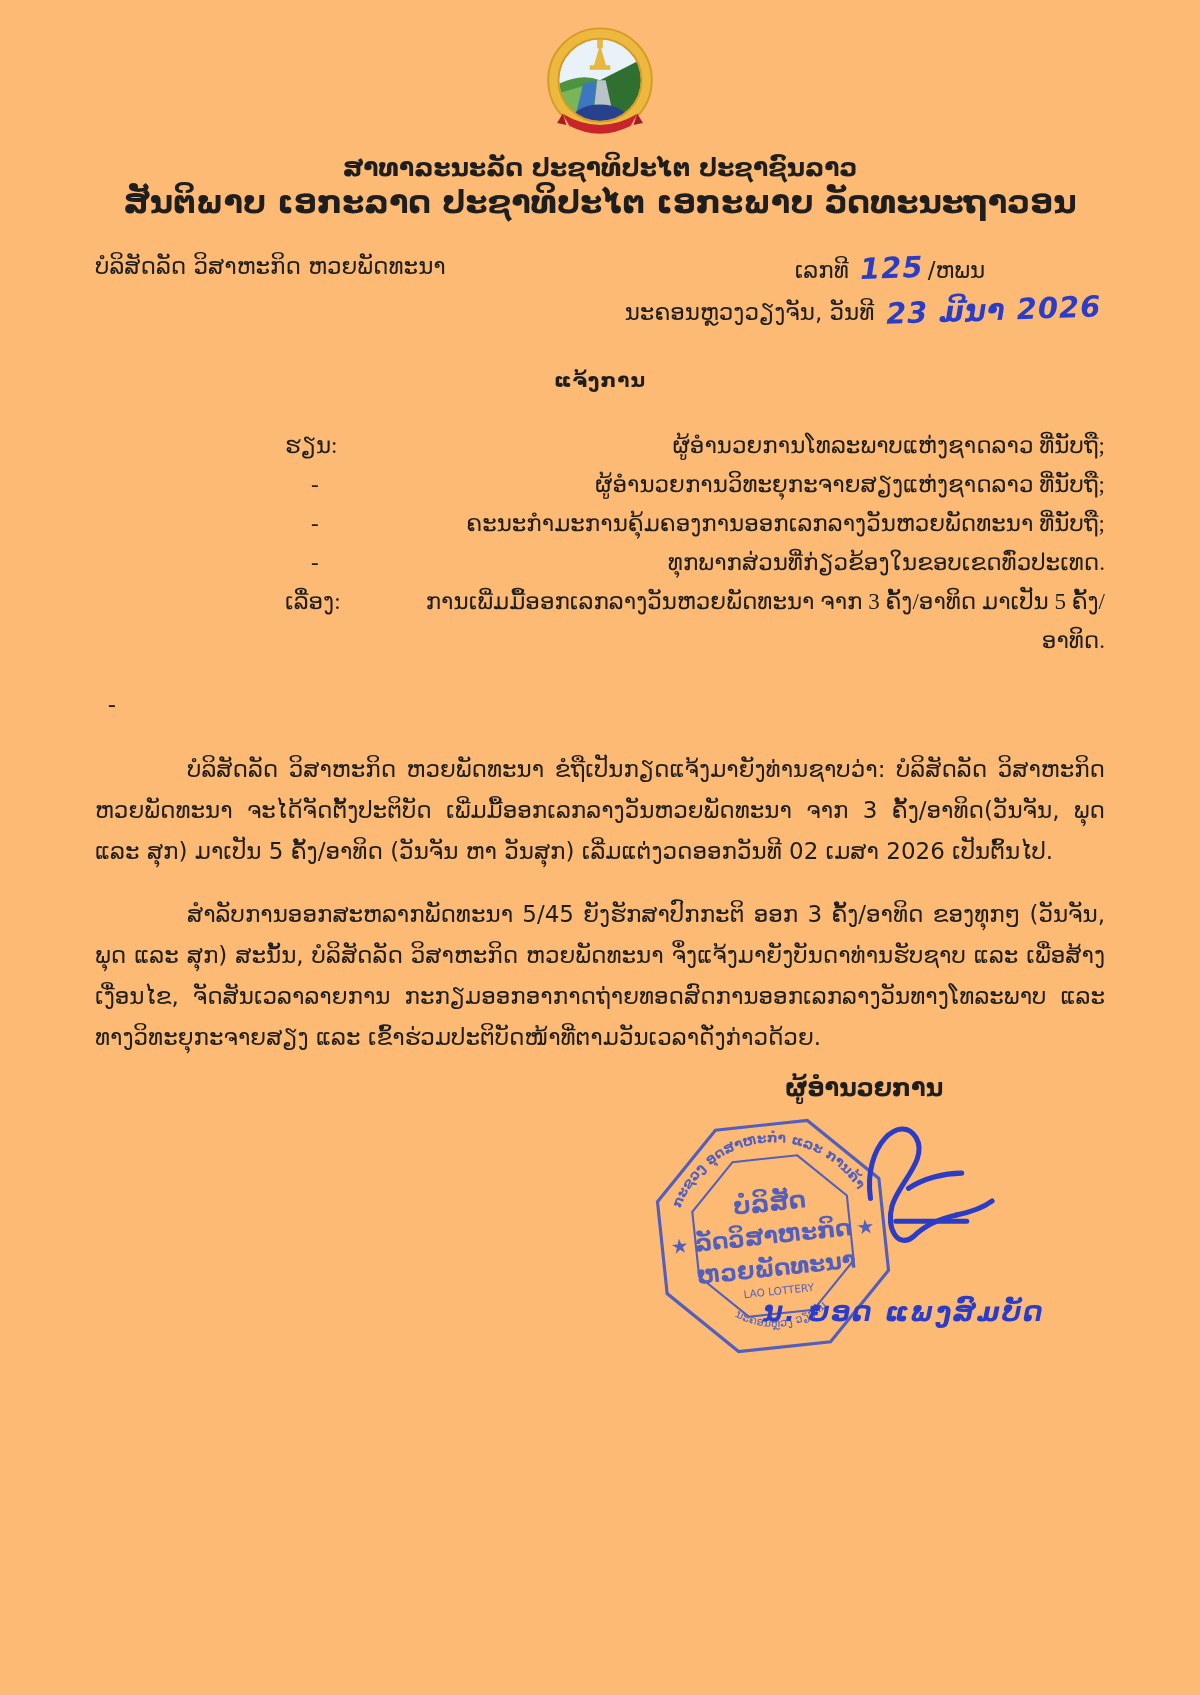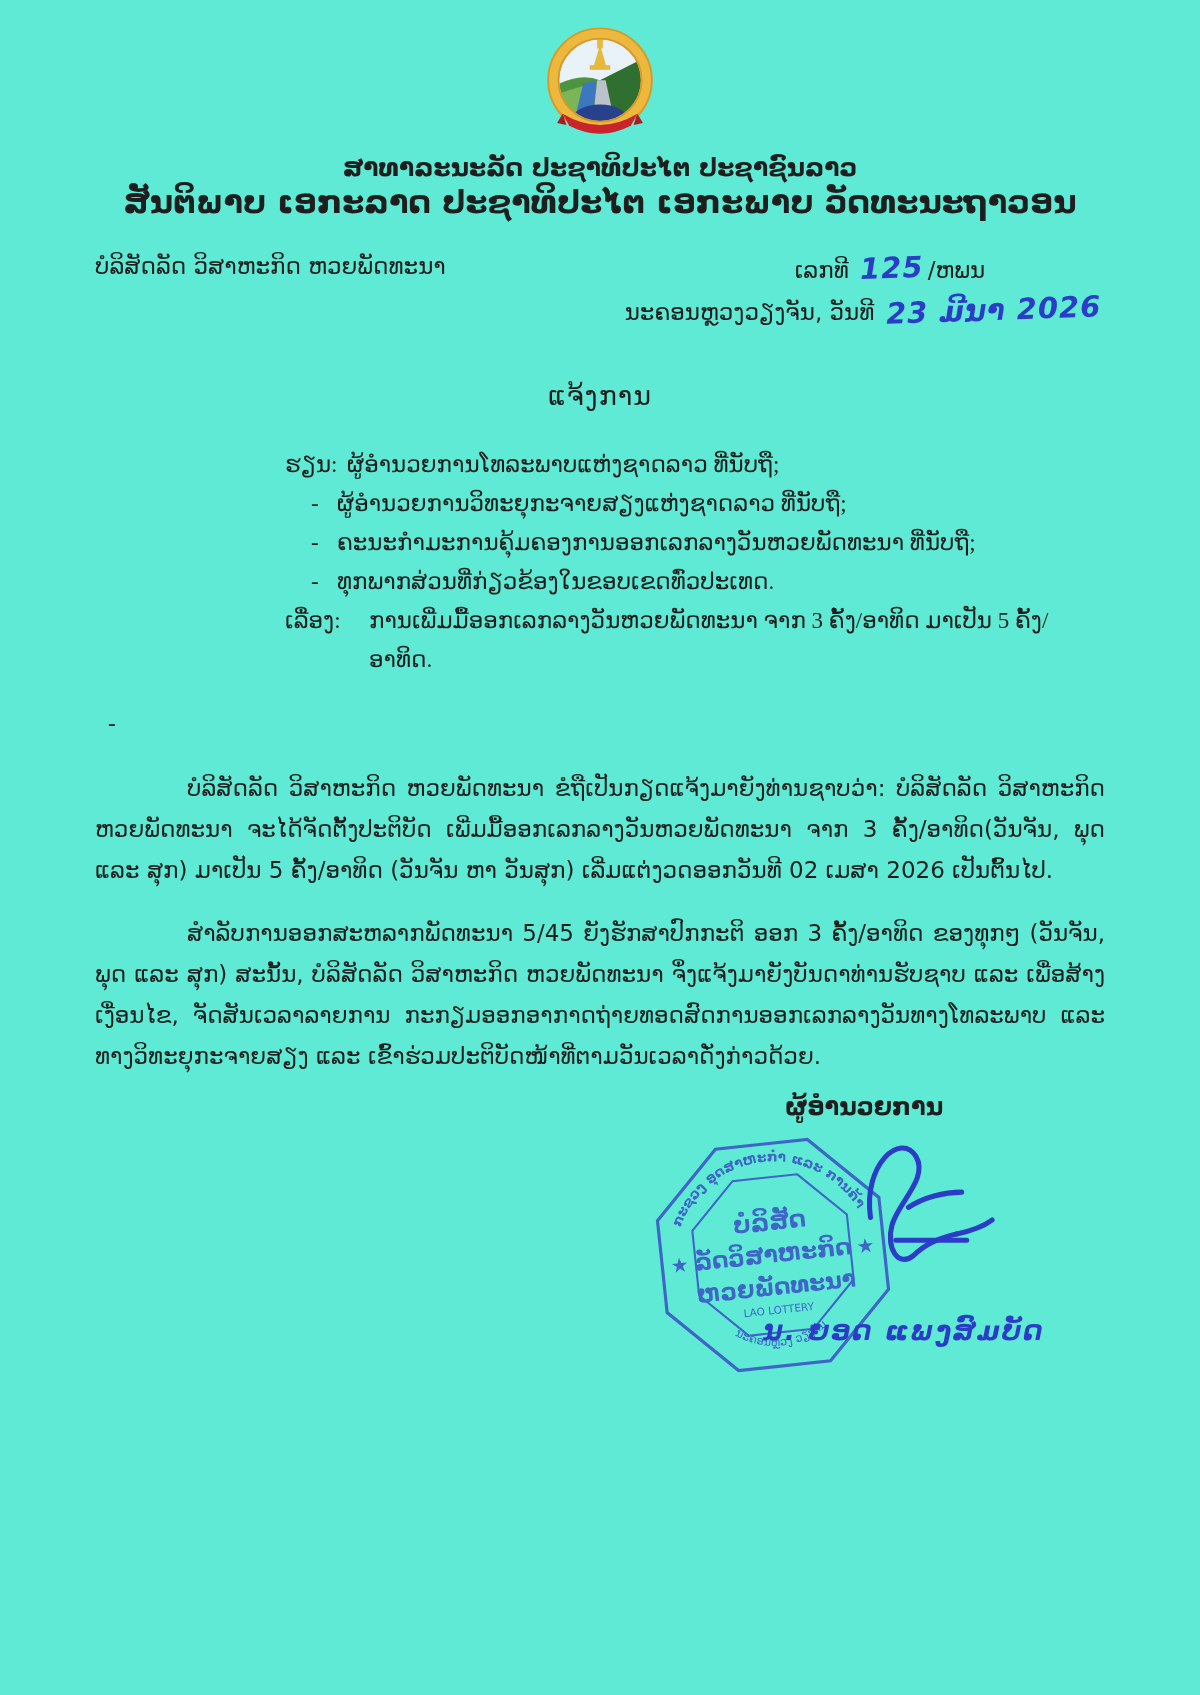--- a/index.html
+++ b/index.html
@@ -1,20 +1,20 @@
 <!DOCTYPE html>
 <html><head>
 <meta charset="utf-8">
 <style>
   html,body{margin:0;padding:0;background:#e8e8e8;}
   .page{
     position:relative;
     width:1200px;height:1695px;
     margin:0 auto;
-    background:#5eead4;
+    background:#fdba74;
     color:#1e1e1e;
     font-family:"DejaVu Sans",sans-serif;
     overflow:hidden;
     box-sizing:border-box;
     padding:26px 95px 0 95px;
   }
   .center{text-align:center;}
   .emblem-wrap{text-align:center;margin-bottom:10px;}
   .hdr1{font-size:25px;font-weight:bold;margin-top:10px;line-height:32px;}
   .hdr2{font-size:32px;font-weight:bold;margin-top:2px;line-height:32px;}
@@ -26,27 +26,27 @@
   .hand{
     color:#2b3cc7;
     font-size:29px;
     font-style:italic;
     font-weight:bold;
     display:inline-block;
     transform:rotate(-2deg);
     padding:0 4px;
     letter-spacing:1px;
   }
-  .doc-title{font-size:27px;font-weight:normal;margin-top:48px;letter-spacing:1px;}
+  .doc-title{font-size:20px;font-weight:bold;margin-top:36px;letter-spacing:1px;}
   .recipients{margin-top:34px;margin-left:190px;font-size:23px;line-height:39px;font-family:Liberation Serif, serif;}
   .rec-first{display:flex;}
   .rec-label{width:62px;flex:0 0 auto;}
   .rec-item{display:flex;}
   .dash{width:26px;flex:0 0 auto;text-align:left;padding-left:26px;box-sizing:content-box;}
-  .rec-text{flex:1;}
+  .rec-text{flex:1;text-align:right;}
   .subject-line{display:flex;margin-top:0;gap:6px;}
   .subj-label{width:78px;flex:0 0 auto;}
   .reference{display:flex;margin-top:24px;font-size:23px;line-height:41px;}
   .reference .dash2{width:34px;flex:0 0 auto;text-align:center;}
   .reference .ref-text{width:835px;text-align:justify;}
   .para{font-size:23px;line-height:41px;text-align:justify;text-indent:92px;margin-top:22px;}
   .para.first{margin-top:24px;}
   .closing{font-size:23px;line-height:40px;text-indent:92px;margin-top:26px;}
   .signoff{position:relative;height:580px;margin-top:0;}
   .role{position:absolute;left:690px;top:16px;font-size:24px;font-weight:bold;}

